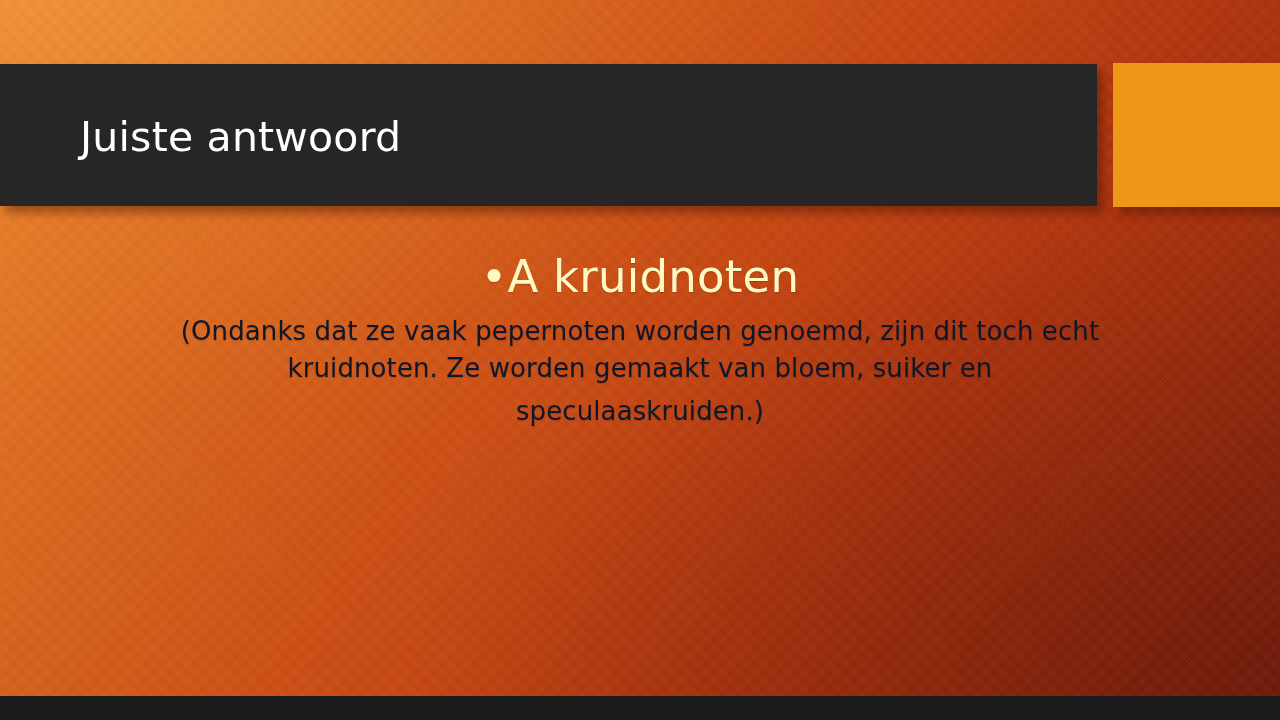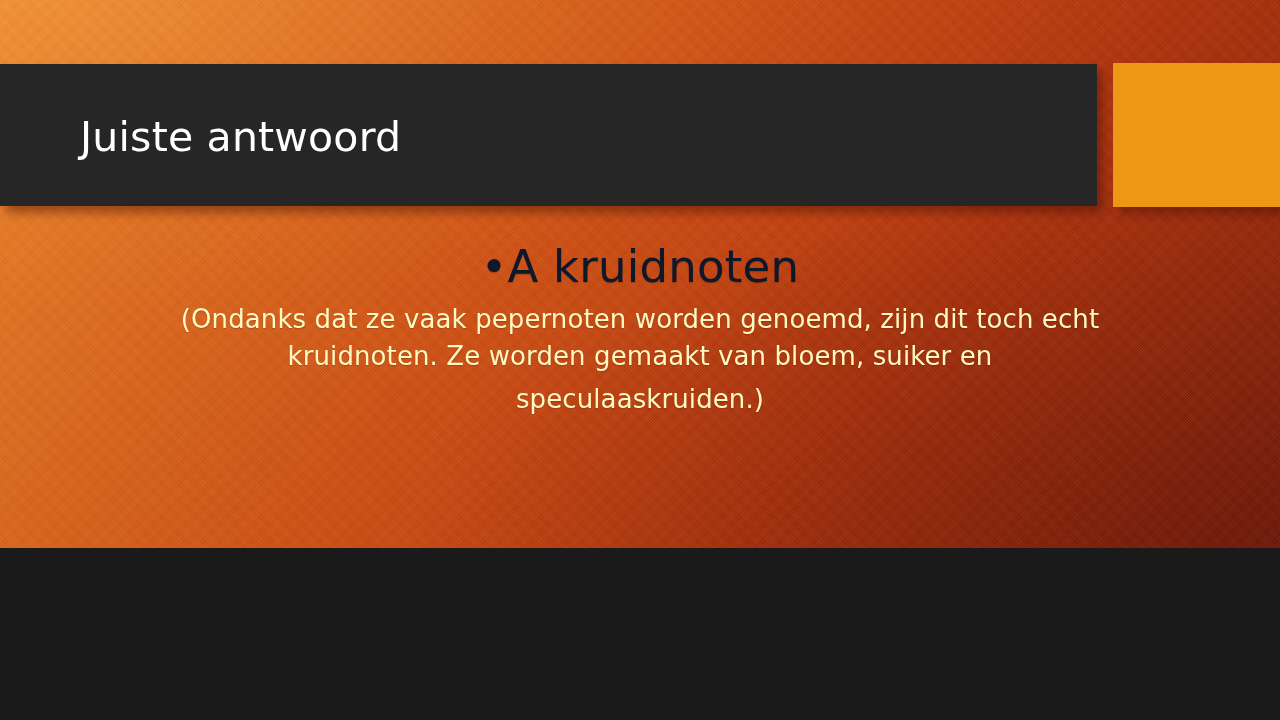--- a/index.html
+++ b/index.html
@@ -4,21 +4,21 @@
 <style>
   html, body {
     margin: 0;
     padding: 0;
     background: #1a1a1a;
   }
 
   .slide {
     position: relative;
     width: 1280px;
-    height: 548px;
+    height: 696px;
     overflow: hidden;
     font-family: "DejaVu Sans", sans-serif;
     background-color: #d9541a;
   }
 
   
   .slide-bg {
     position: absolute;
     inset: 0;
     background:
@@ -107,39 +107,39 @@
   
   .body-area {
     position: absolute;
     left: 0;
     top: 240px;
     width: 1280px;
     padding: 0;
   }
 
   .bullet-line {
-    margin: 0;
+    margin: 10px;
     text-align: center;
-    color: #0f172a;
+    color: #fef9c3;
     font-size: 45px;
     line-height: 1.18;
     font-weight: 400;
     letter-spacing: 0.2px;
     text-shadow: 0 1px 1px rgba(80,20,4,0.28);
   }
 
   .bullet-line .bullet-dot {
     display: inline;
   }
 
   .body-paragraph {
     margin: 8px 0 0 0;
     padding: 0 104px;
     text-align: center;
-    color: #fef9c3;
+    color: #0f172a;
     font-size: 26px;
     line-height: 1.42;
     font-weight: 400;
     letter-spacing: 0.1px;
     text-shadow: 0 1px 1px rgba(80,20,4,0.25);
   }
 
   .body-paragraph.tail {
     margin-top: 6px;
   }

